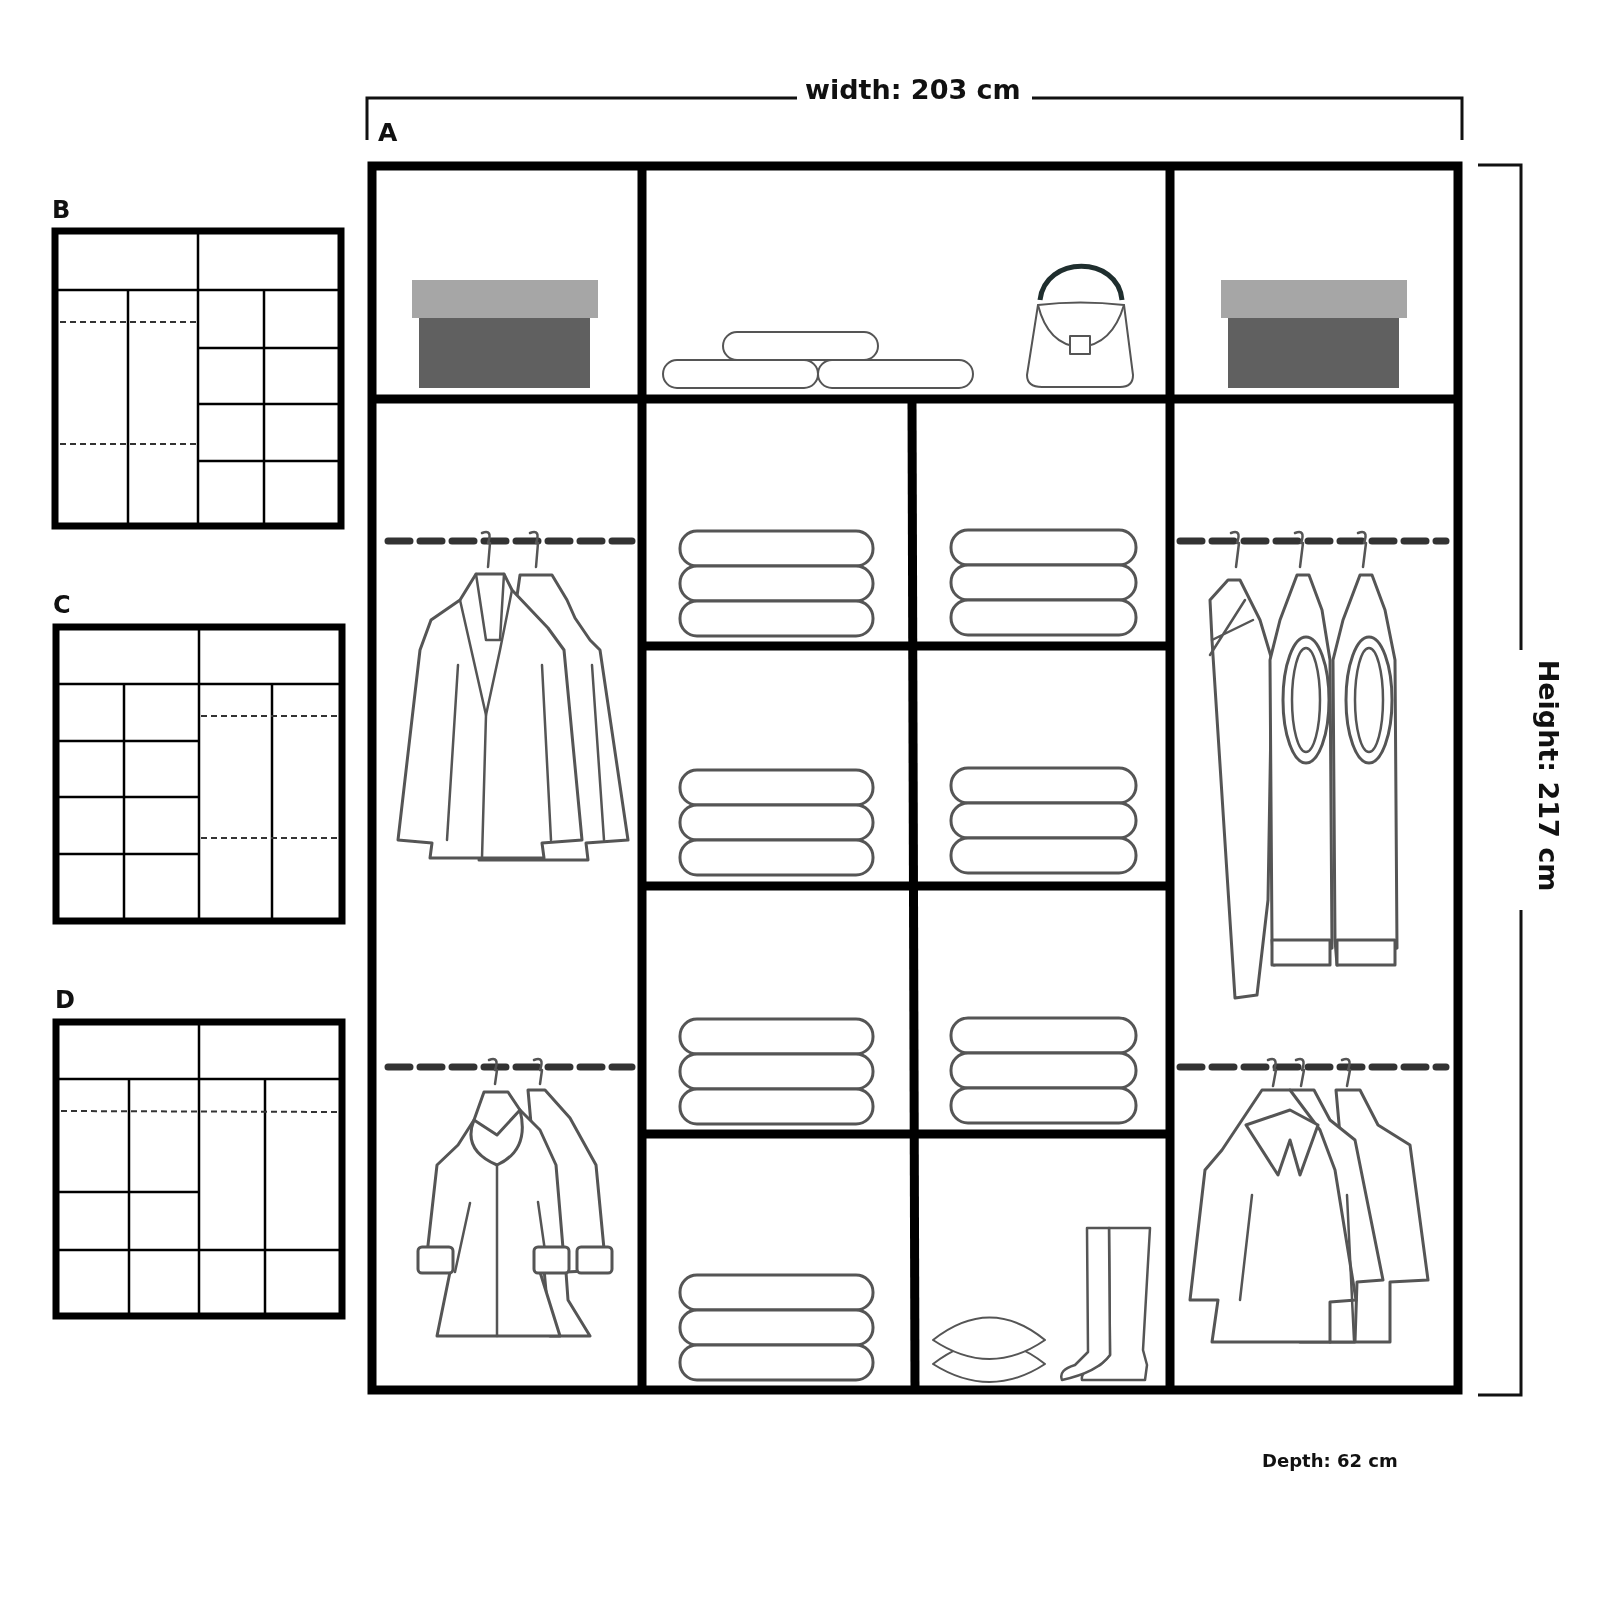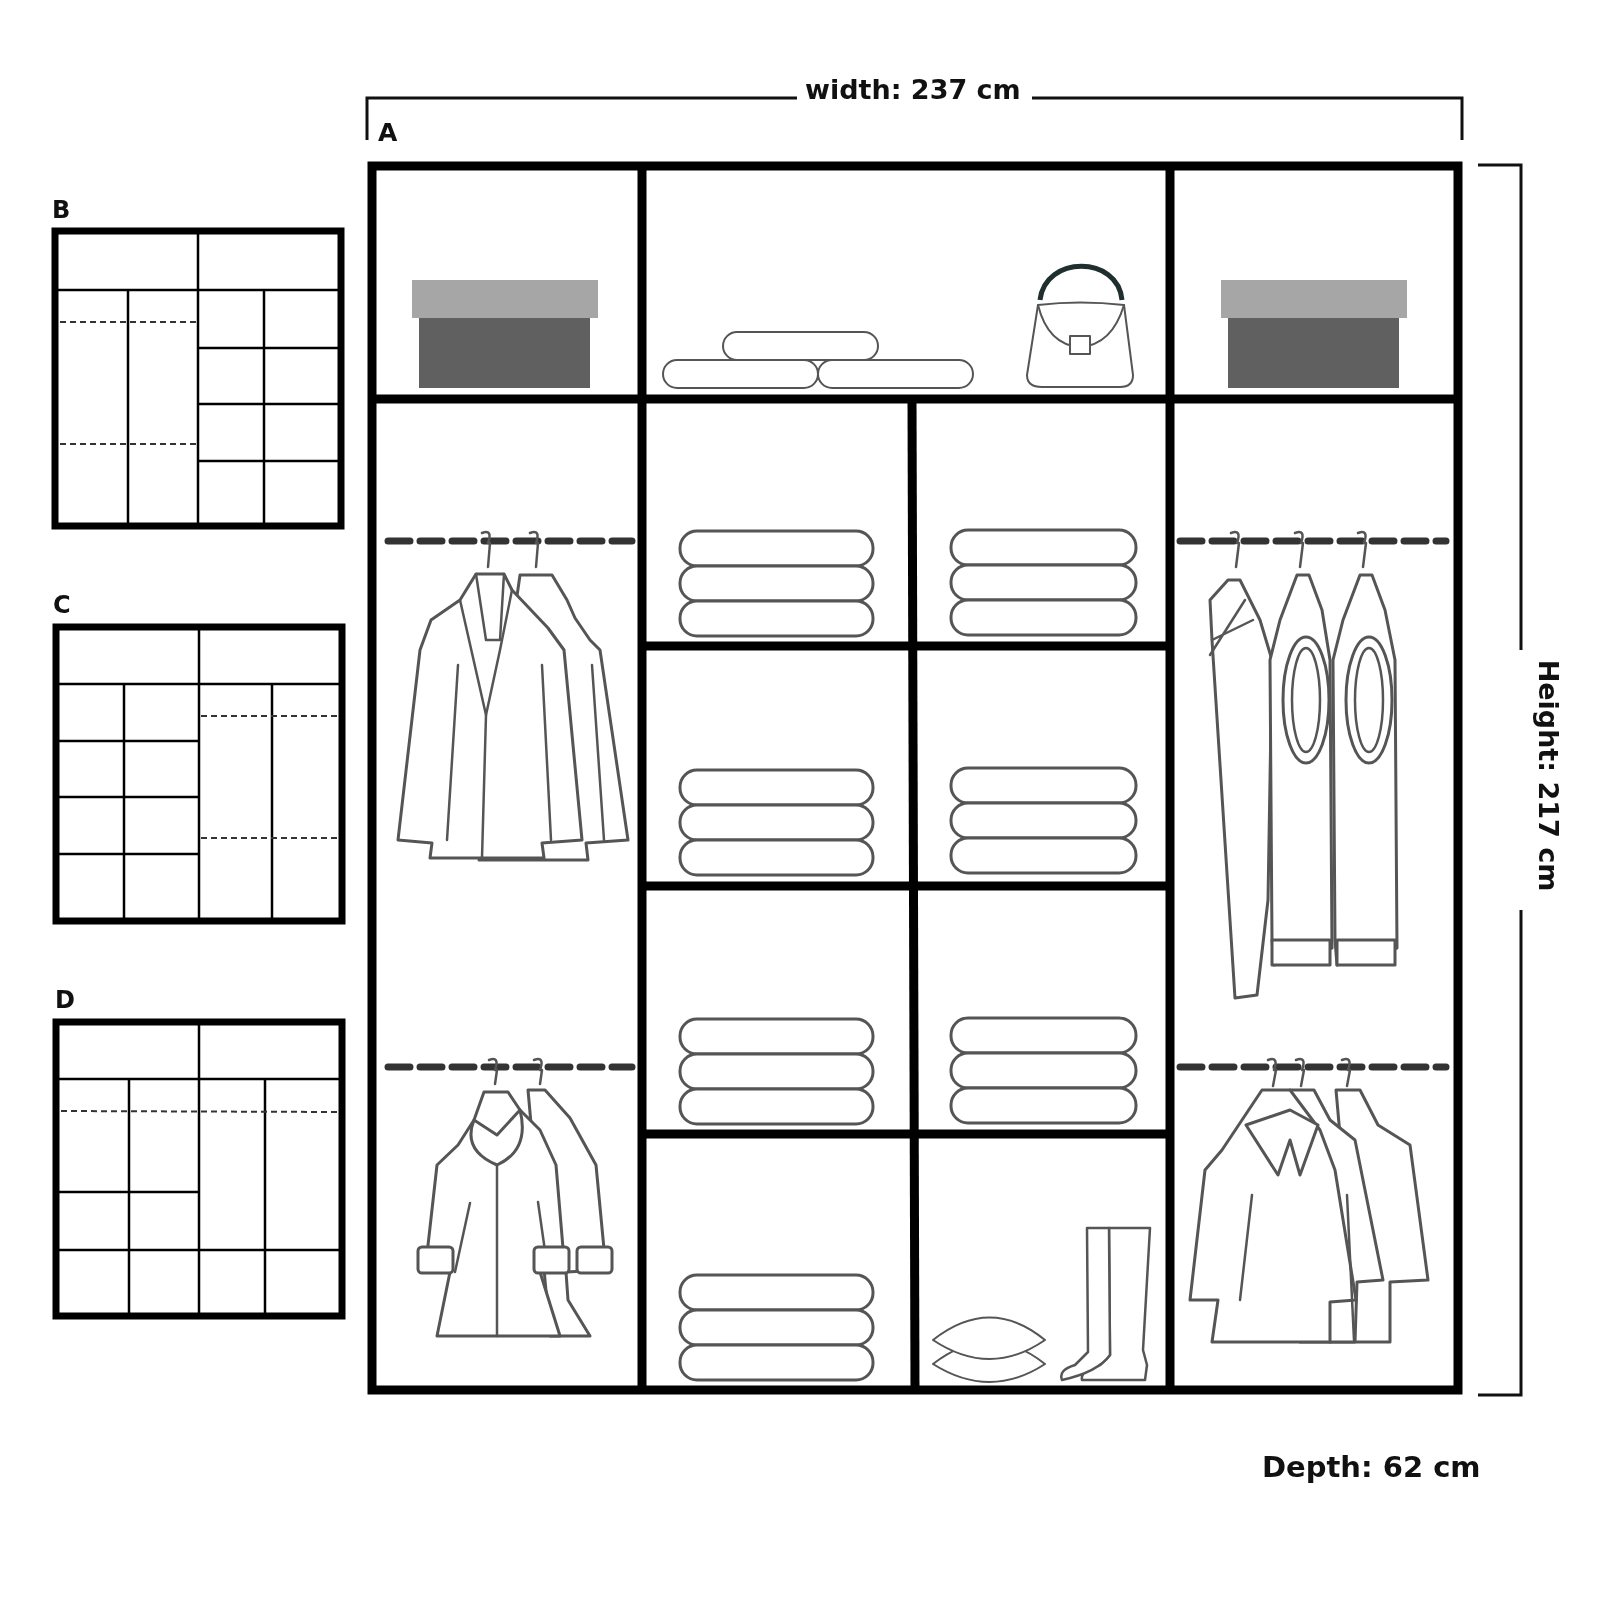--- a/index.html
+++ b/index.html
@@ -11,23 +11,23 @@
   #height-label { transform: rotate(90deg); transform-origin: center center; }
   svg { position: absolute; left: 0; top: 0; }
   .stroke-item { fill: #fff; stroke: #555; stroke-width: 3; stroke-linejoin: round; stroke-linecap: round; }
   .stroke-thin { fill: none; stroke: #555; stroke-width: 2.5; stroke-linejoin: round; stroke-linecap: round; }
   .rail { stroke: #333; stroke-width: 7; stroke-dasharray: 22 10; stroke-linecap: round; }
   .mini-rail { stroke: #333; stroke-width: 2; stroke-dasharray: 6 4; }
 </style>
 </head>
 <body>
 
-<div class="label dim-label" style="left:797px; top:74px;">width: 237 cm</div>
+<div class="label dim-label" style="left:797px; top:74px;">width: 203 cm</div>
 <div class="label dim-label" id="height-label" style="left:1420px; top:760px; width:240px; text-align:center;">Height: 217 cm</div>
-<div class="label" style="left:1262px; top:1450px; font-size:29px;">Depth: 62 cm</div>
+<div class="label" style="left:1262px; top:1450px; font-size:18px;">Depth: 62 cm</div>
 
 <div class="label" style="left:378px; top:118px; font-size:25px;">A</div>
 <div class="label variant-label" style="left:52px; top:196px;">B</div>
 <div class="label variant-label" style="left:53px; top:591px;">C</div>
 <div class="label variant-label" style="left:55px; top:986px;">D</div>
 
 <svg width="1600" height="1600" viewBox="0 0 1600 1600">
 
   <g stroke="#111" stroke-width="3" fill="none">
     <polyline points="367,140 367,98 797,98"></polyline>

